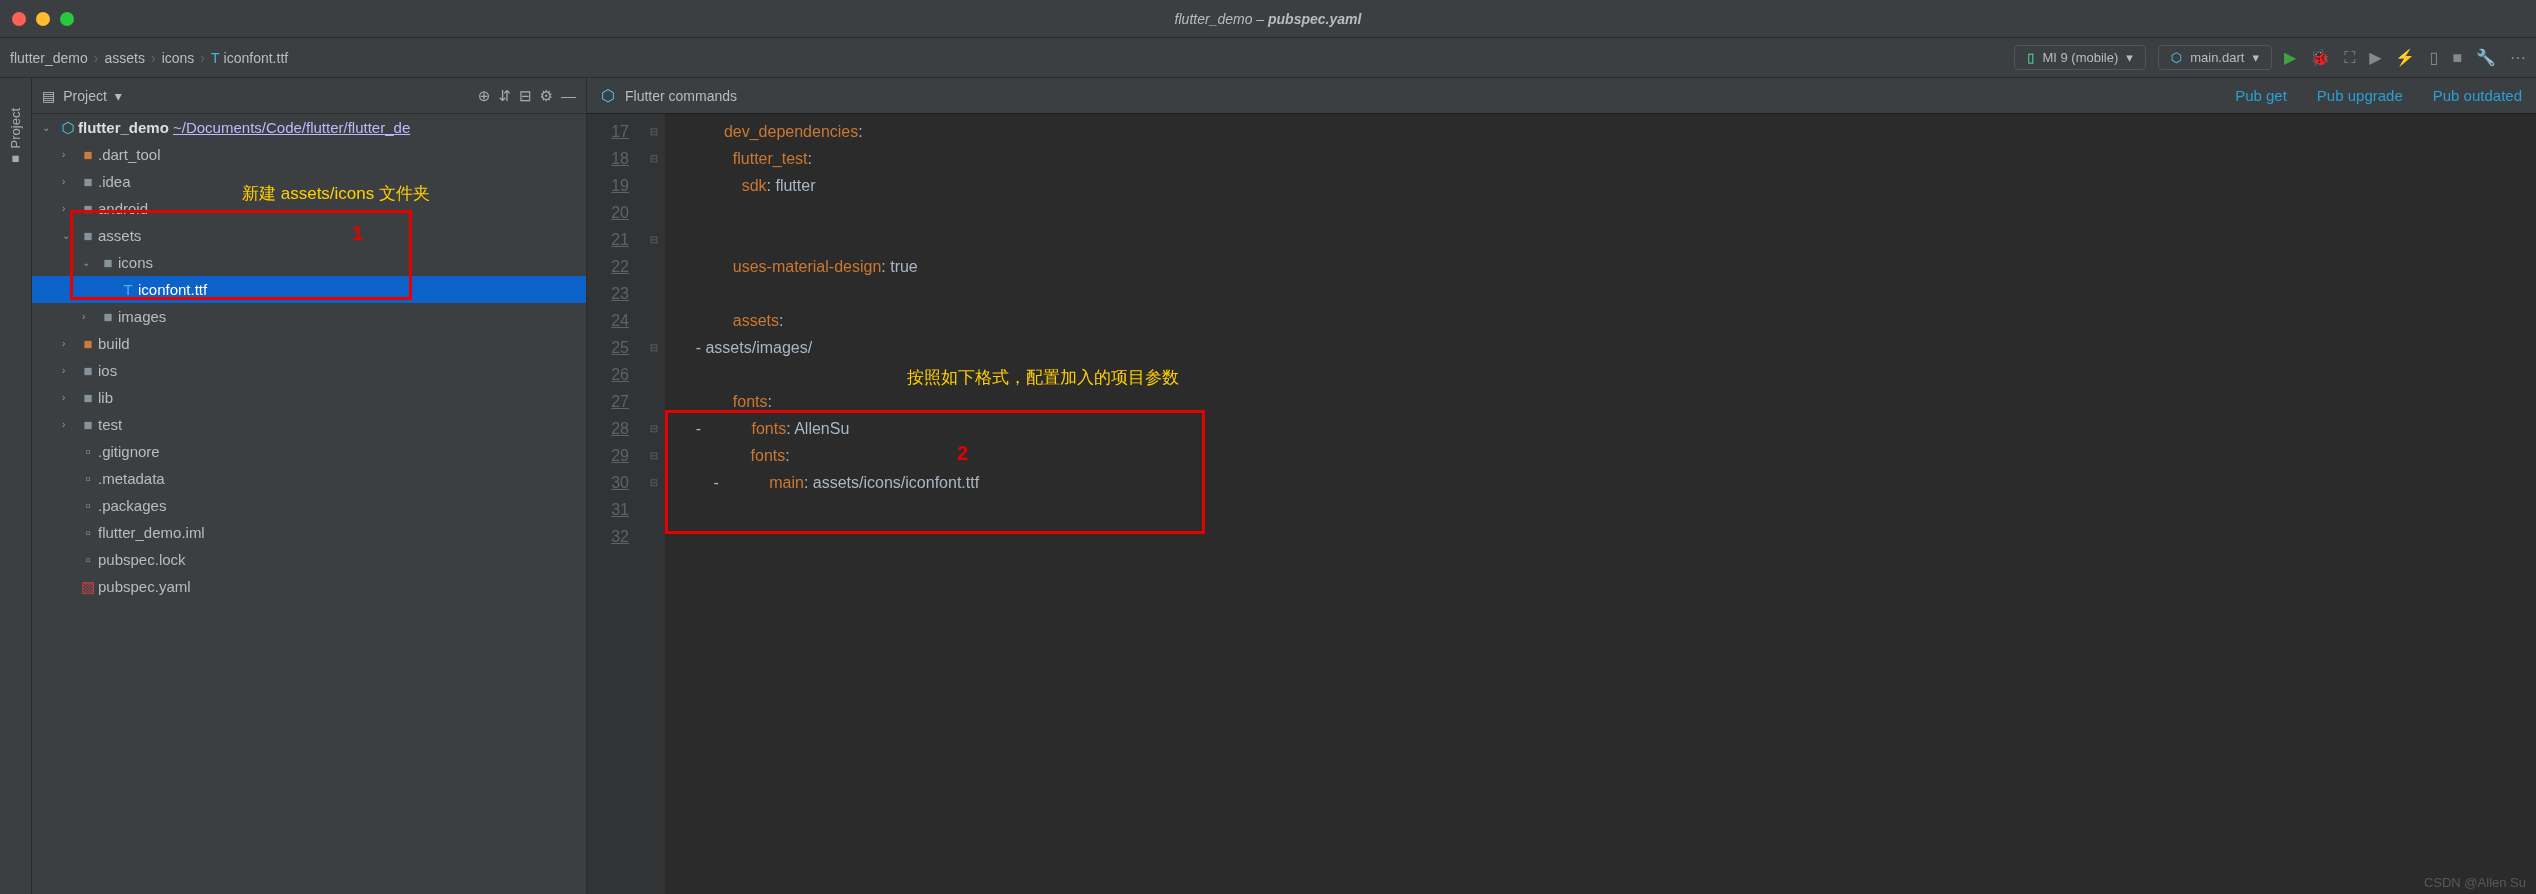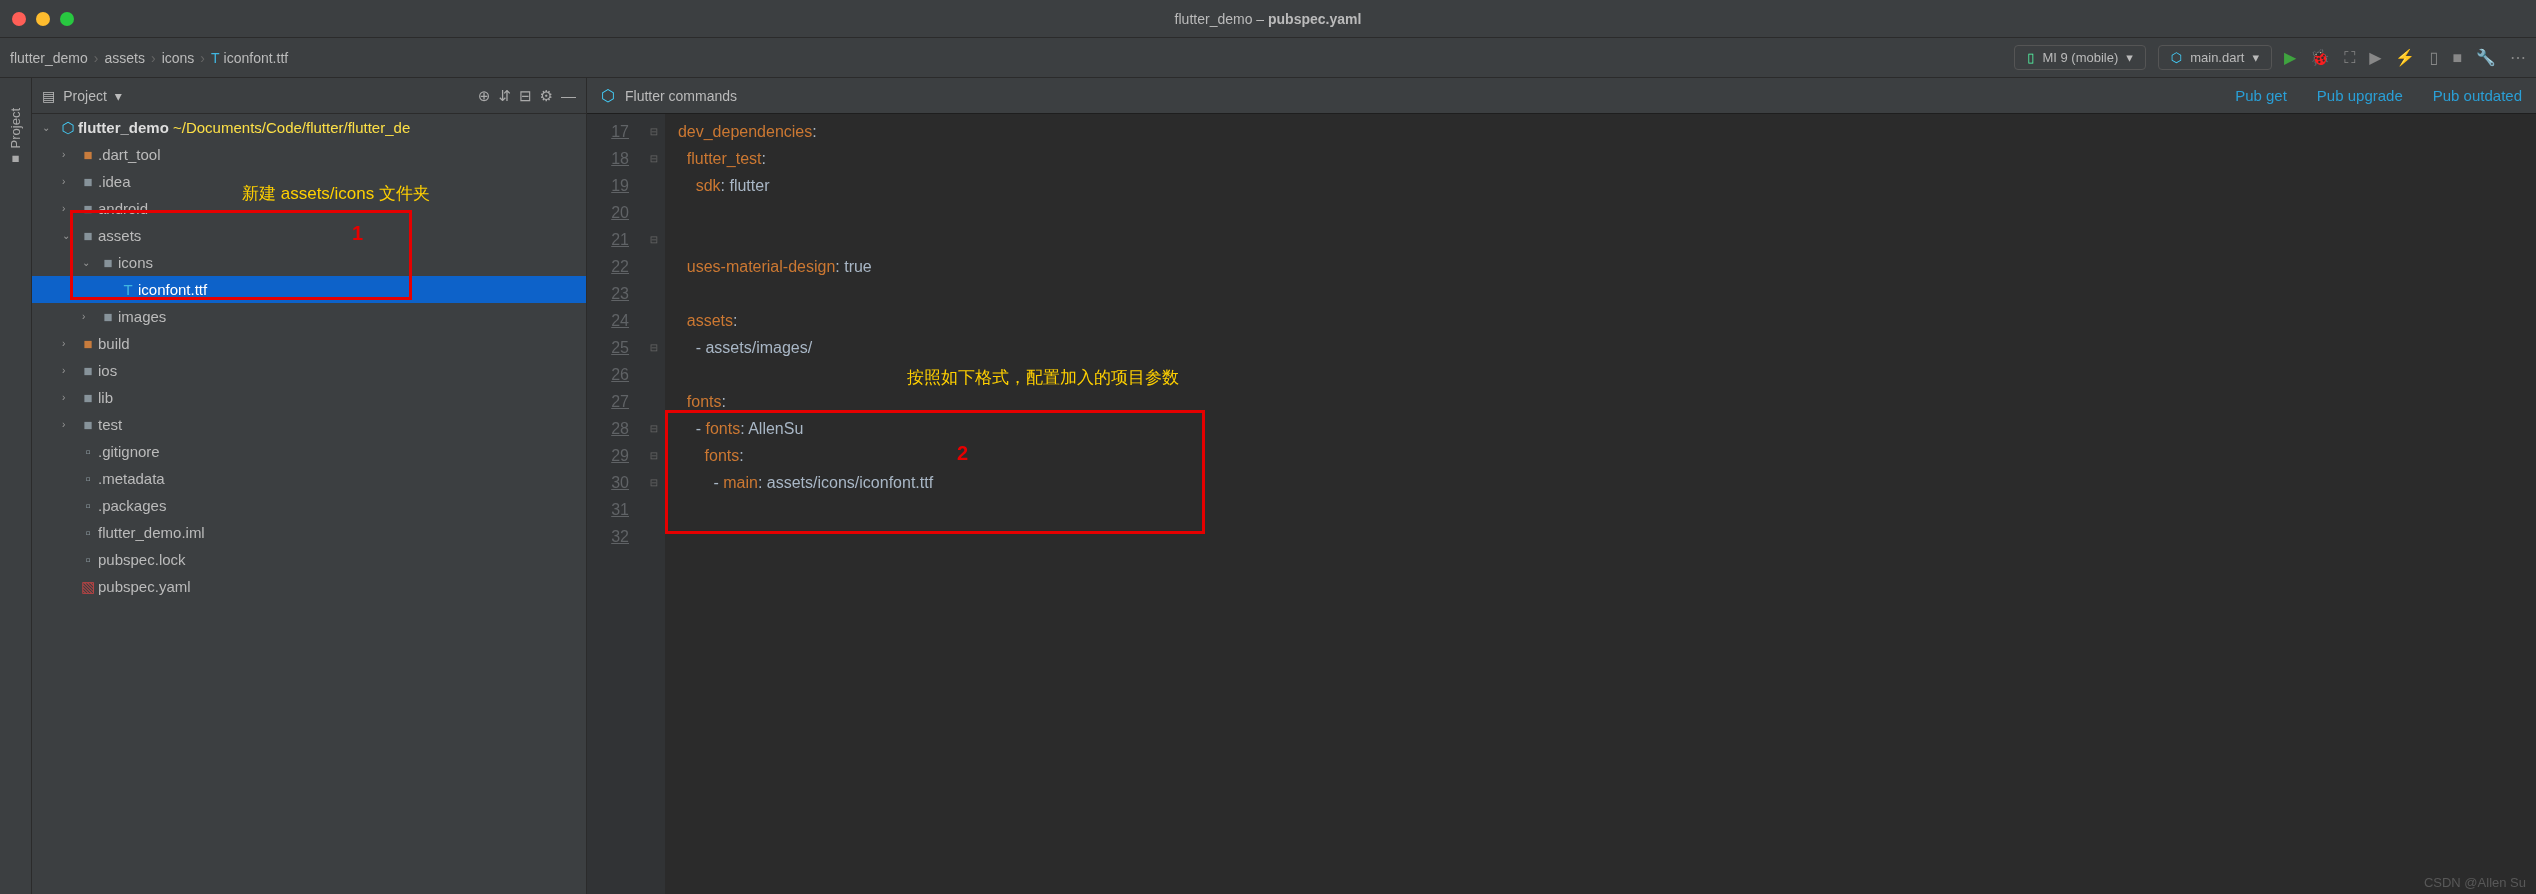--- a/index.html
+++ b/index.html
@@ -4,21 +4,21 @@
 <style>
 * { margin: 0; padding: 0; box-sizing: border-box; font-family: -apple-system, "Segoe UI", sans-serif; }
 body { background: #3c3f41; color: #a9b7c6; font-size: 13px; overflow: hidden; }
 .window { width: 2536px; height: 894px; display: flex; flex-direction: column; }
 .titlebar { height: 38px; background: #3c3f41; display: flex; align-items: center; padding: 0 12px; border-bottom: 1px solid #2b2b2b; }
 .traffic { display: flex; gap: 10px; }
 .dot { width: 14px; height: 14px; border-radius: 50%; }
 .dot.red { background: #ff5f57; }
 .dot.yellow { background: #febc2e; }
 .dot.green { background: #28c840; }
-.title { position: absolute; left: 50%; transform: translateX(-50%); color: #bbbbbb; font-size: 14px; }
+.title { position: absolute; left: 50%; transform: translateX(-50%); color: #bbbbbb; font-size: 14px; font-style: italic; }
 .title b { font-weight: 600; }
 .toolbar { height: 40px; background: #3c3f41; display: flex; align-items: center; padding: 0 10px; border-bottom: 1px solid #2b2b2b; }
 .crumbs { display: flex; align-items: center; gap: 4px; color: #bbbbbb; font-size: 14px; }
 .crumbs .sep { color: #666; margin: 0 2px; }
 .spacer { flex: 1; }
 .sel { display: flex; align-items: center; gap: 8px; border: 1px solid #555; border-radius: 4px; padding: 4px 12px; margin-right: 12px; color: #bbbbbb; font-size: 13px; }
 .tool-icons { display: flex; gap: 14px; align-items: center; }
 .tool-icons span { font-size: 16px; }
 .main { flex: 1; display: flex; }
 .left-rail { width: 32px; background: #3c3f41; border-right: 1px solid #2b2b2b; display: flex; flex-direction: column; align-items: center; padding-top: 20px; color: #aaa; }
@@ -26,38 +26,38 @@
 .project-panel { width: 555px; background: #3c3f41; border-right: 1px solid #2b2b2b; display: flex; flex-direction: column; }
 .panel-header { height: 36px; display: flex; align-items: center; padding: 0 10px; border-bottom: 1px solid #2b2b2b; color: #bbbbbb; font-size: 14px; gap: 8px; }
 .panel-header .ph-spacer { flex: 1; }
 .panel-header .phicon { color: #aaa; font-size: 15px; }
 .tree { flex: 1; overflow: hidden; font-family: "Menlo", "Consolas", monospace; font-size: 15px; position: relative; }
 .tree-row { display: flex; align-items: center; height: 27px; padding-left: 10px; color: #bbbbbb; white-space: nowrap; }
 .tree-row.selected { background: #0d62c9; color: #fff; }
 .ind { display: inline-block; }
 .arrow { width: 16px; display: inline-block; color: #999; font-size: 10px; }
 .ficon { width: 20px; display: inline-block; text-align: center; }
-.muted { color: #fde047; }
+.muted { color: #c4b5fd; text-decoration: underline; }
 .annot { position: absolute; color: #ffd000; font-size: 17px; font-weight: 500; pointer-events: none; }
 .redbox { position: absolute; border: 3px solid #e60000; pointer-events: none; }
 .rednum { position: absolute; color: #e60000; font-size: 20px; font-weight: bold; pointer-events: none; }
 .editor-area { flex: 1; display: flex; flex-direction: column; background: #2b2b2b; position: relative; }
 .ed-bar { height: 36px; display: flex; align-items: center; padding: 0 14px; border-bottom: 1px solid #1e1e1e; background: #3c3f41; }
 .ed-bar .flutter-icon { color: #44d1fd; margin-right: 10px; font-size: 16px; }
 .ed-bar .cmd-label { color: #bbb; font-size: 14px; }
 .ed-bar .links { display: flex; gap: 30px; margin-left: auto; }
 .ed-bar .links span { color: #2a9fd6; font-size: 15px; }
 .code-area { flex: 1; display: flex; font-family: "Menlo", "Consolas", monospace; font-size: 16px; position: relative; }
 .gutter { width: 56px; background: #313335; text-align: right; color: #606366; padding-top: 4px; }
 .gutter div { height: 27px; line-height: 27px; padding-right: 14px; text-decoration: underline; }
 .fold-col { width: 22px; background: #313335; padding-top: 4px; }
 .fold-col div { height: 27px; display:flex; align-items:center; justify-content:center; color:#666; font-size:10px; }
 .code { flex: 1; padding-top: 4px; }
 .code .line { height: 27px; line-height: 27px; white-space: pre; padding-left: 4px; }
-.k { color: #cc7832; }
+.k { color: #cc7832; margin-left: 46px; }
 .p { color: #a9b7c6; }
 .watermark { position: absolute; bottom: 4px; right: 10px; color: #6b6b6b; font-size: 13px; opacity: 0.7; }
 </style>
 </head>
 <body>
 
 <div class="window">
   <div class="titlebar">
     <div class="traffic">
       <div class="dot red"></div>

